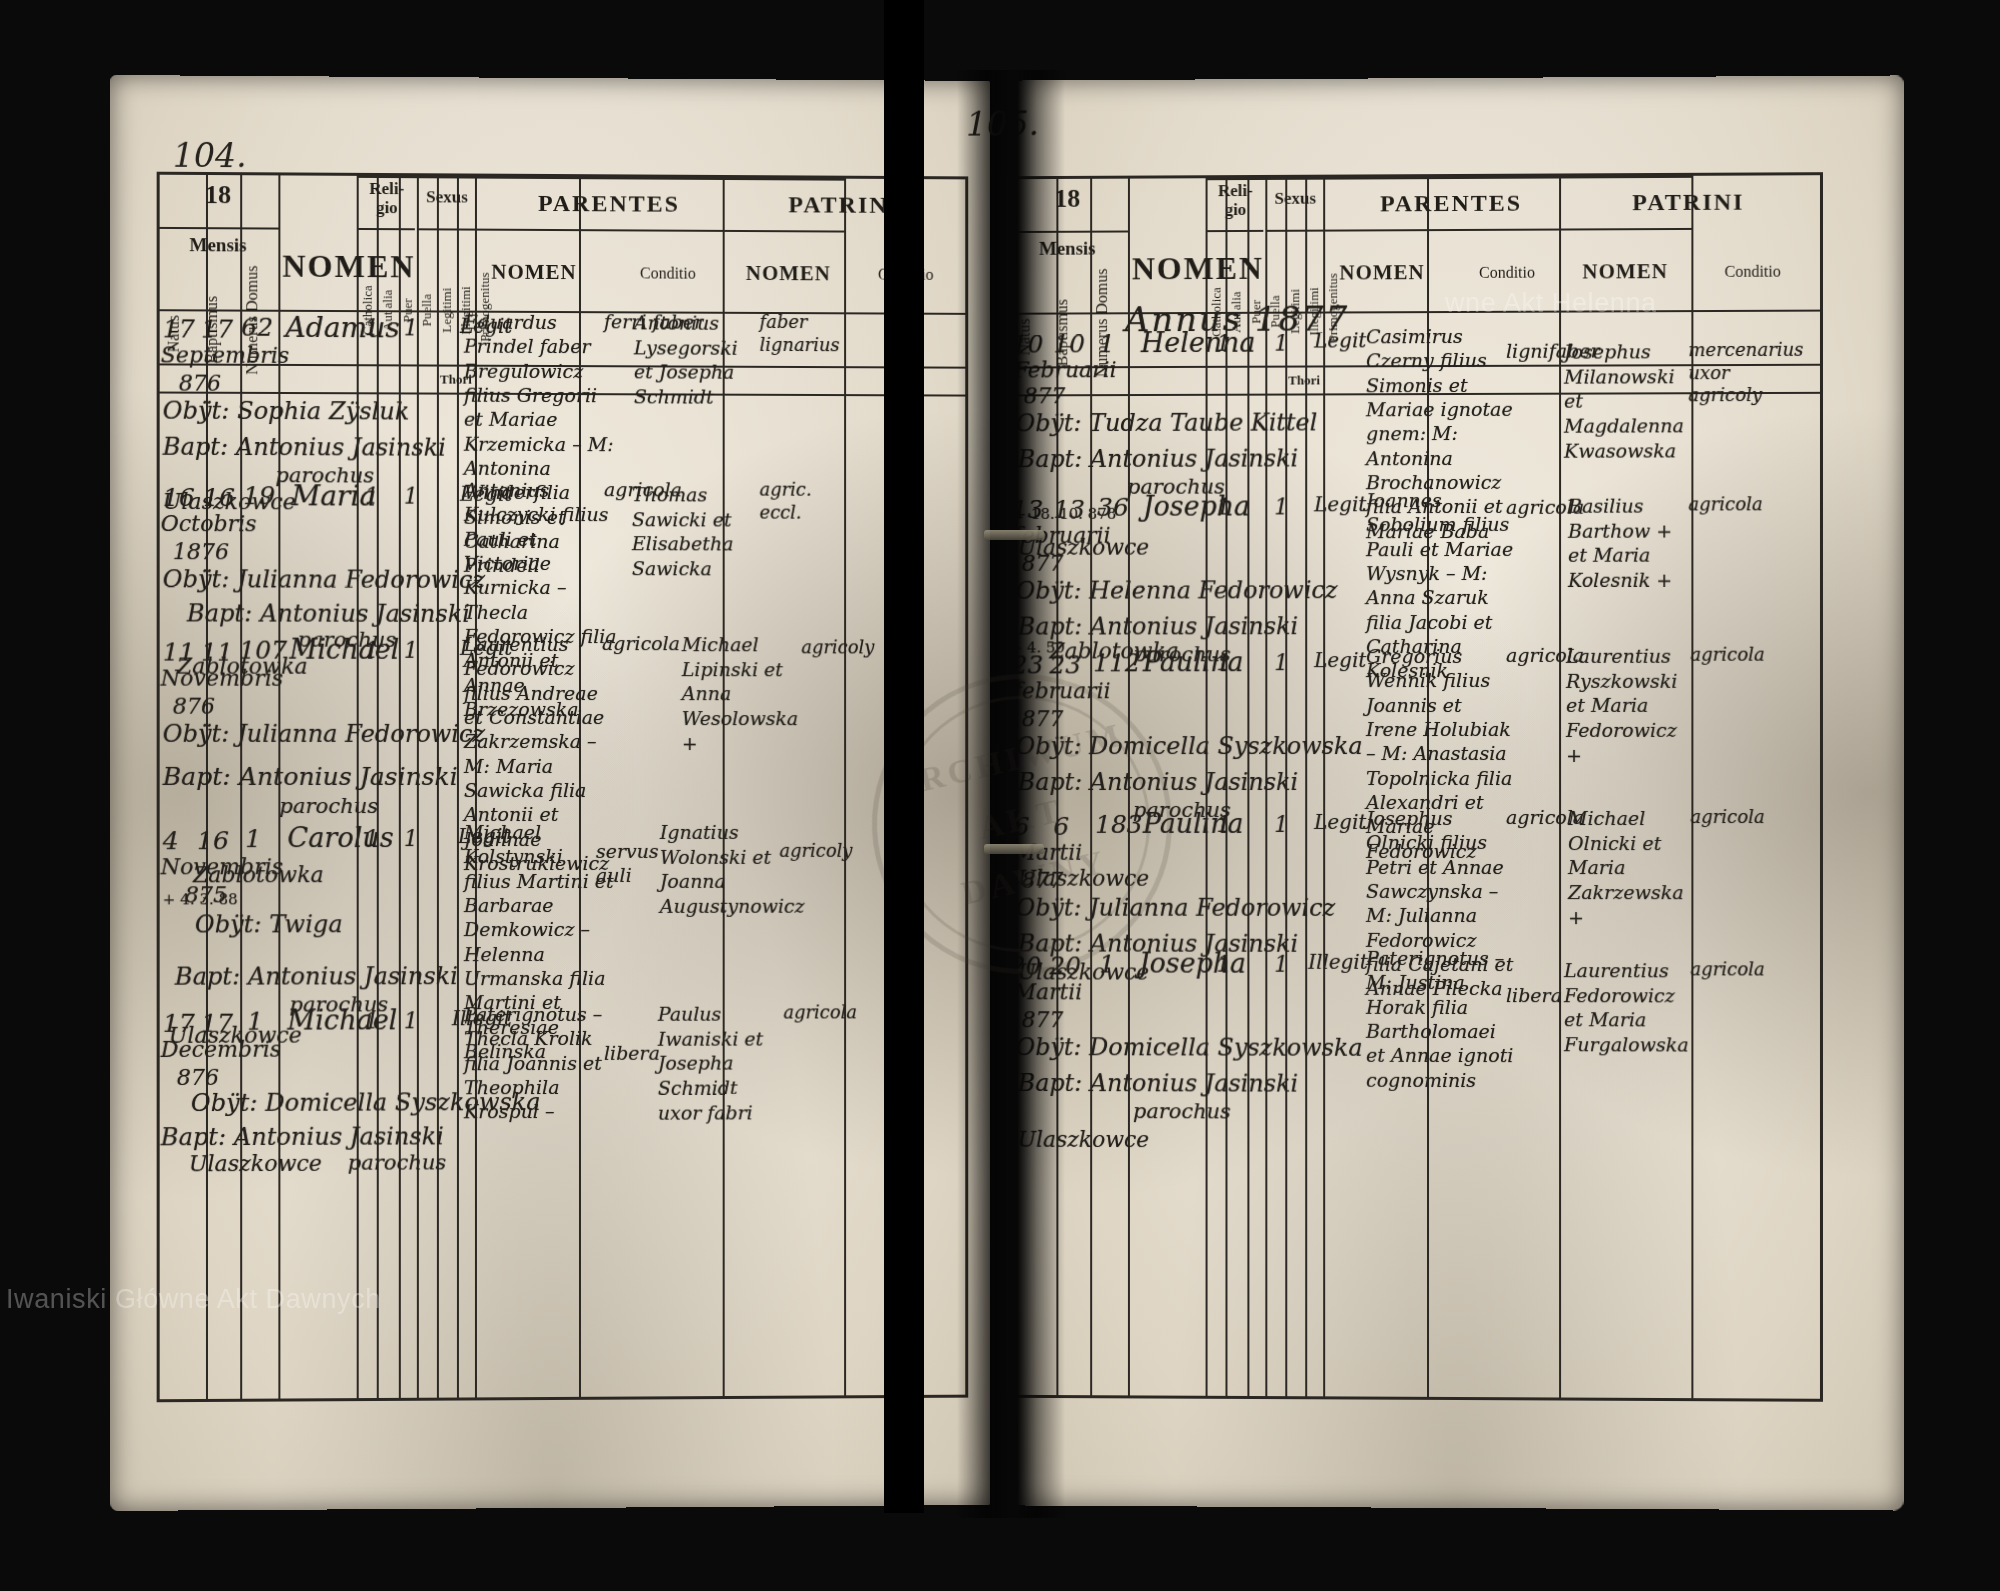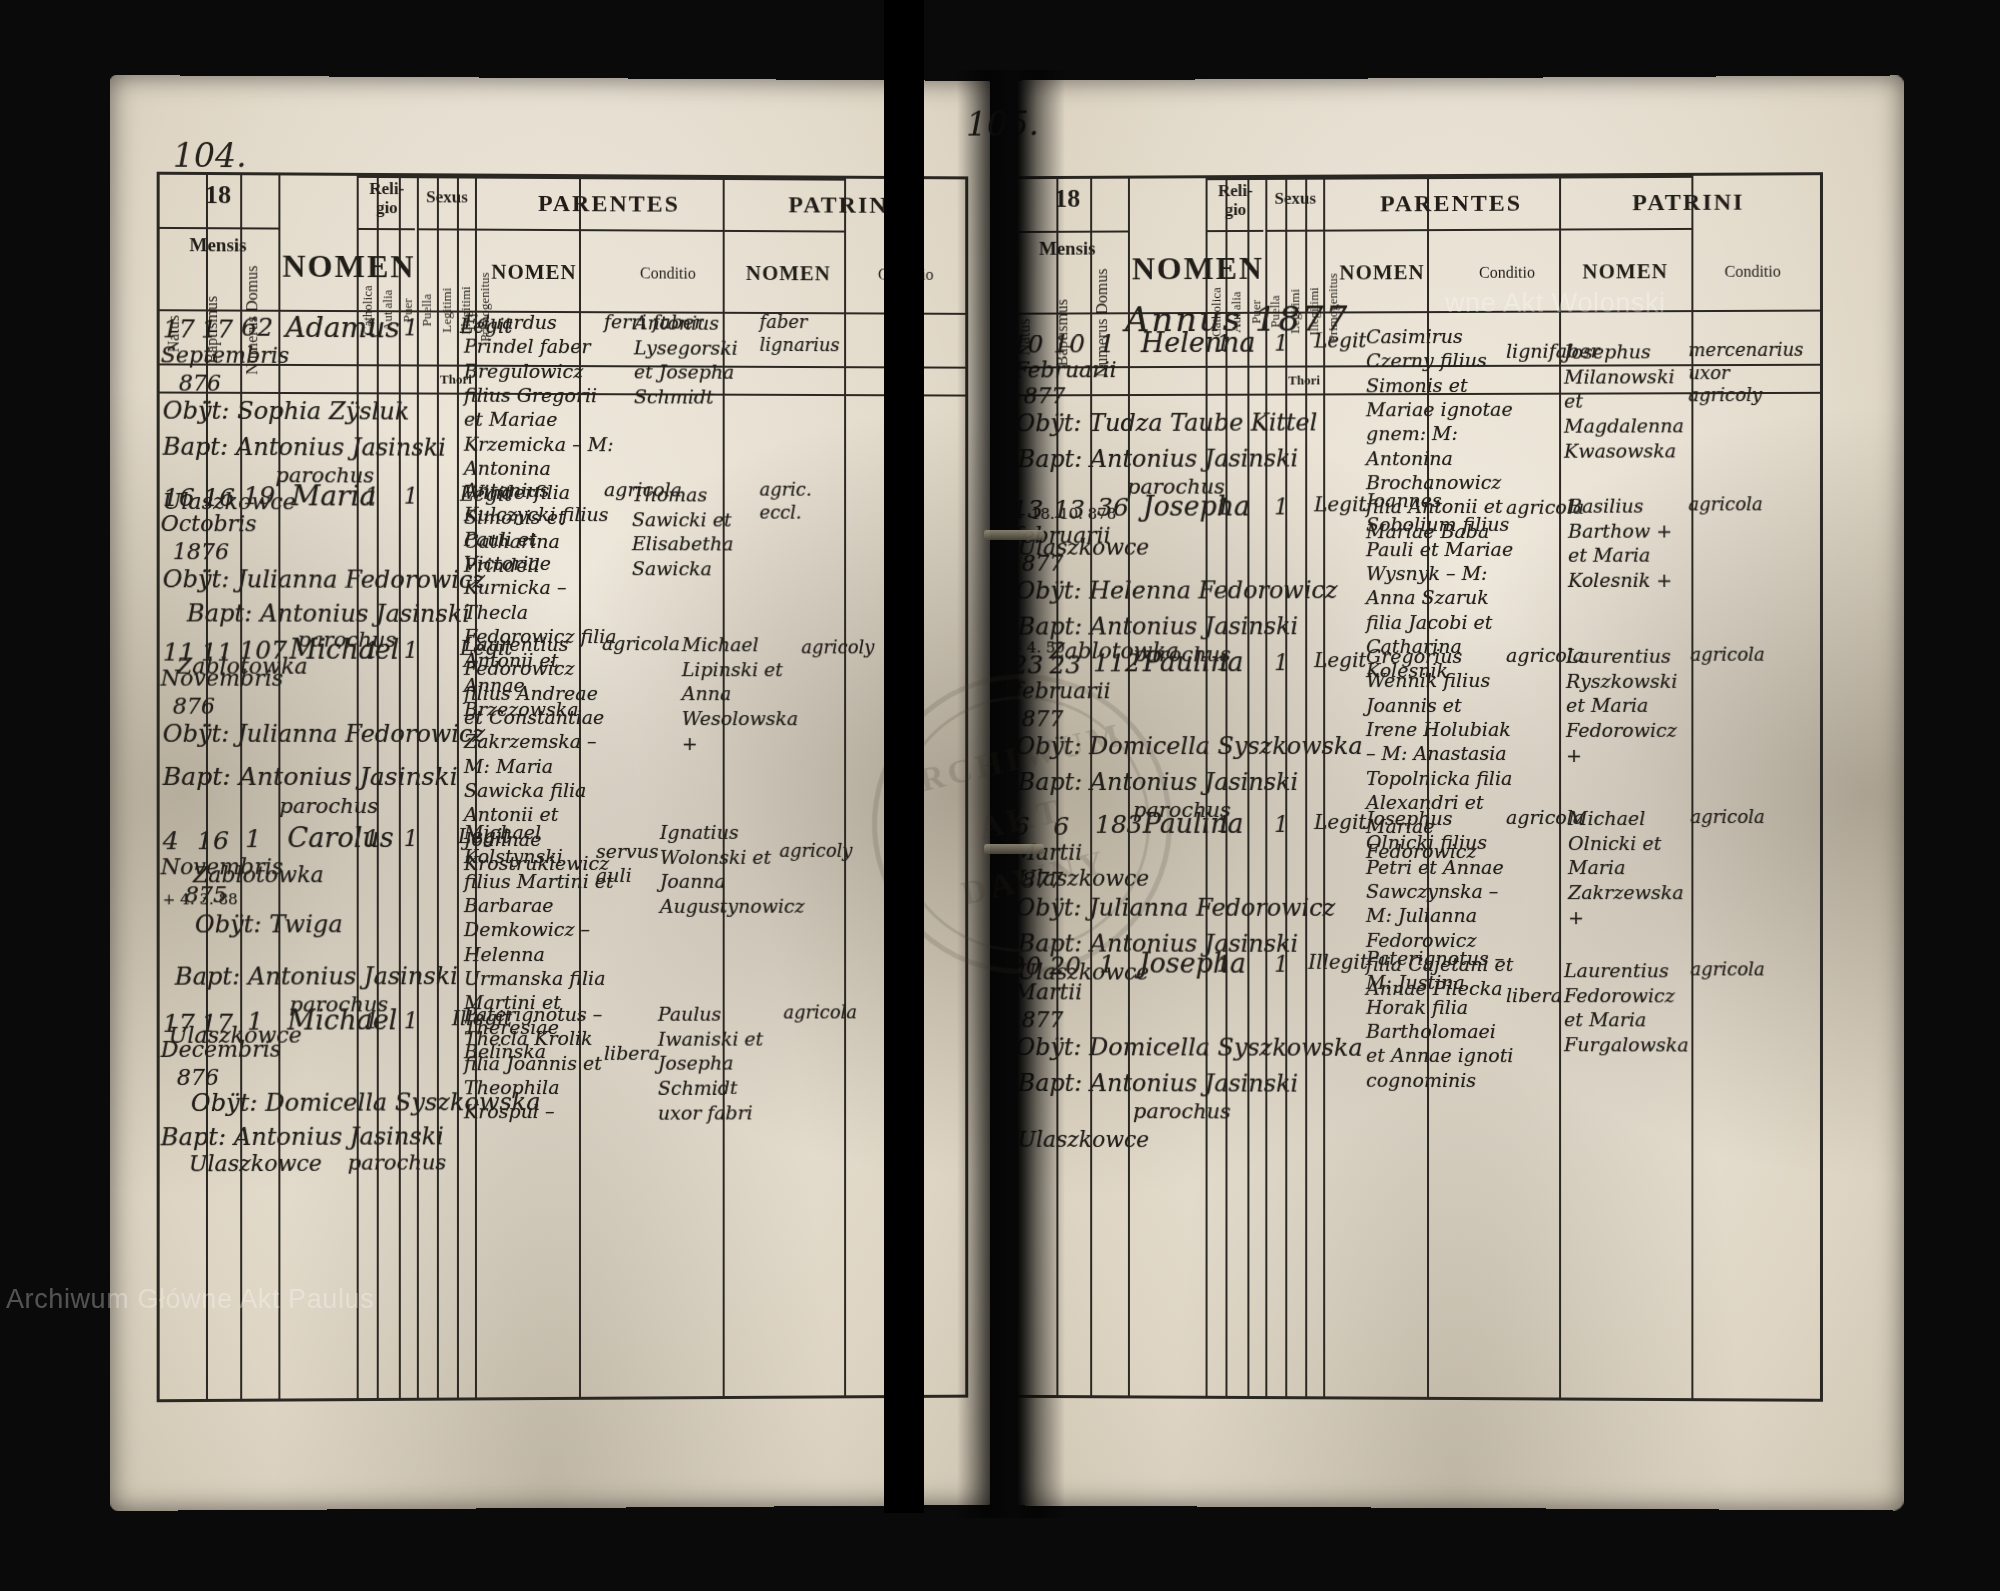--- a/index.html
+++ b/index.html
@@ -371,16 +371,16 @@
       <div class="ring"></div>
         <div class="ring2"></div>
       <div class="txt" style="top:66px;">ARCHIWUM</div>
       <div class="txt" style="top:126px;">AKT</div>
       <div class="txt" style="top:186px;">DAWNY</div>
     </div>
   </div>
 
   <div class="spinebar"></div>
 
-  <div class="wm l">Archiwum Główne Akt Paulus</div>
-  <div class="wm r">wne Akt Wolonski</div>
+  <div class="wm l">Iwaniski Główne Akt Dawnych</div>
+  <div class="wm r">wne Akt Helenna</div>
 
 </div>
 
 </body></html>

